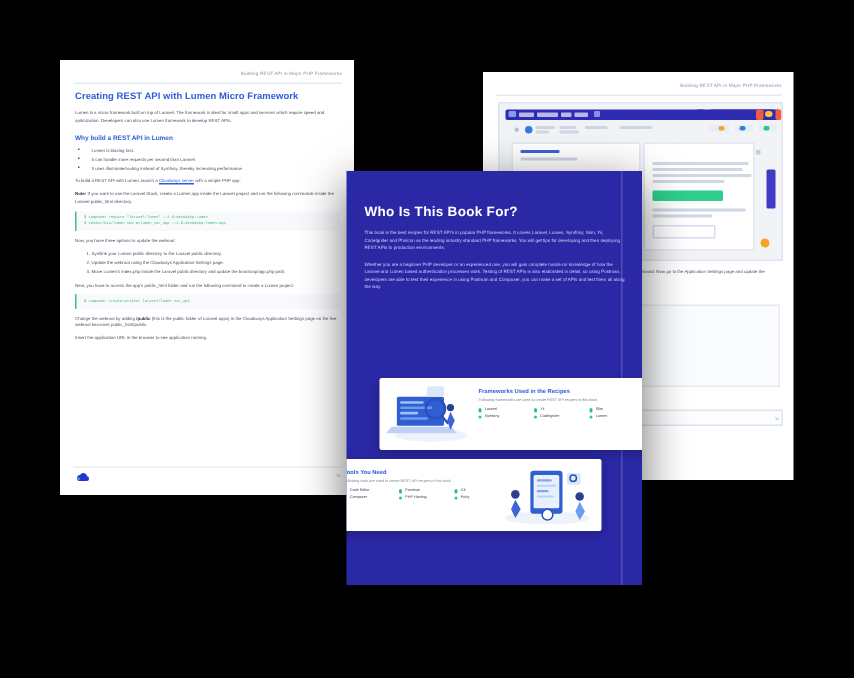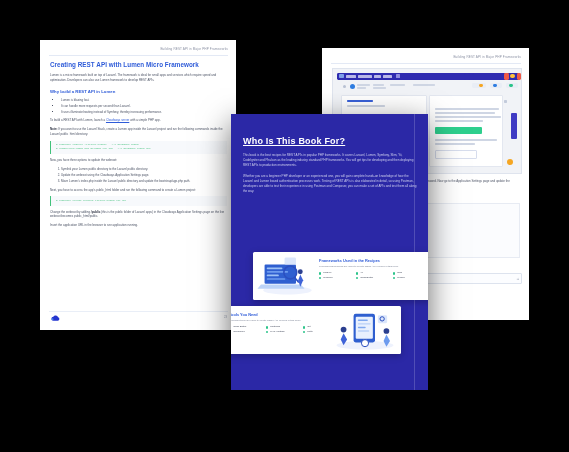--- a/index.html
+++ b/index.html
@@ -60,21 +60,21 @@
   .term div{font-family:"Liberation Mono",monospace;font-size:2.2px;line-height:1.7;
             color:#7b8394;white-space:nowrap;overflow:hidden;}
   .inputbox{width:100%;height:9px;border:.6px solid #dde3ee;background:#fcfdff;
             border-radius:1px;position:relative;margin-top:3px;}
   .inputbox .ic{position:absolute;right:2px;top:2.6px;font-size:3px;color:#9aa2b4;}
 
   
   #page-blue{left:231px;top:114px;width:197px;height:276px;background:#2b28a6;
              box-shadow:0 10px 30px rgba(0,0,0,.6);}
   .B-body{position:absolute;left:12px;right:11px;top:22px;}
-  .bh1{font-size:9px;font-weight:bold;color:#ffffff;letter-spacing:.2px;margin-bottom:7px;text-decoration:underline;}
+  .bh1{font-size:9px;font-weight:bold;color:#ffffff;letter-spacing:.2px;margin-bottom:7px;}
   .bp{font-size:3.05px;line-height:1.72;color:#cfd0ee;margin:0 0 5px;}
   .card{position:absolute;background:#fff;border-radius:1.5px;
         box-shadow:0 2px 7px rgba(0,0,0,.25);overflow:hidden;}
   #card-1{left:22px;top:138px;width:178px;height:48px;}
   #card-2{left:-8px;top:192px;width:178px;height:48px;}
   .card .ct{font-size:3.9px;font-weight:bold;color:#2e5bd8;}
   .card .cs{font-size:2.5px;line-height:1.5;color:#7d8496;margin-top:1.5px;}
   .cols{display:flex;gap:6px;margin-top:3px;}
   .cols ul{list-style:none;margin:0;padding:0;min-width:31px;}
   .cols li{font-size:2.5px;color:#3b4255;line-height:1.78;white-space:nowrap;

